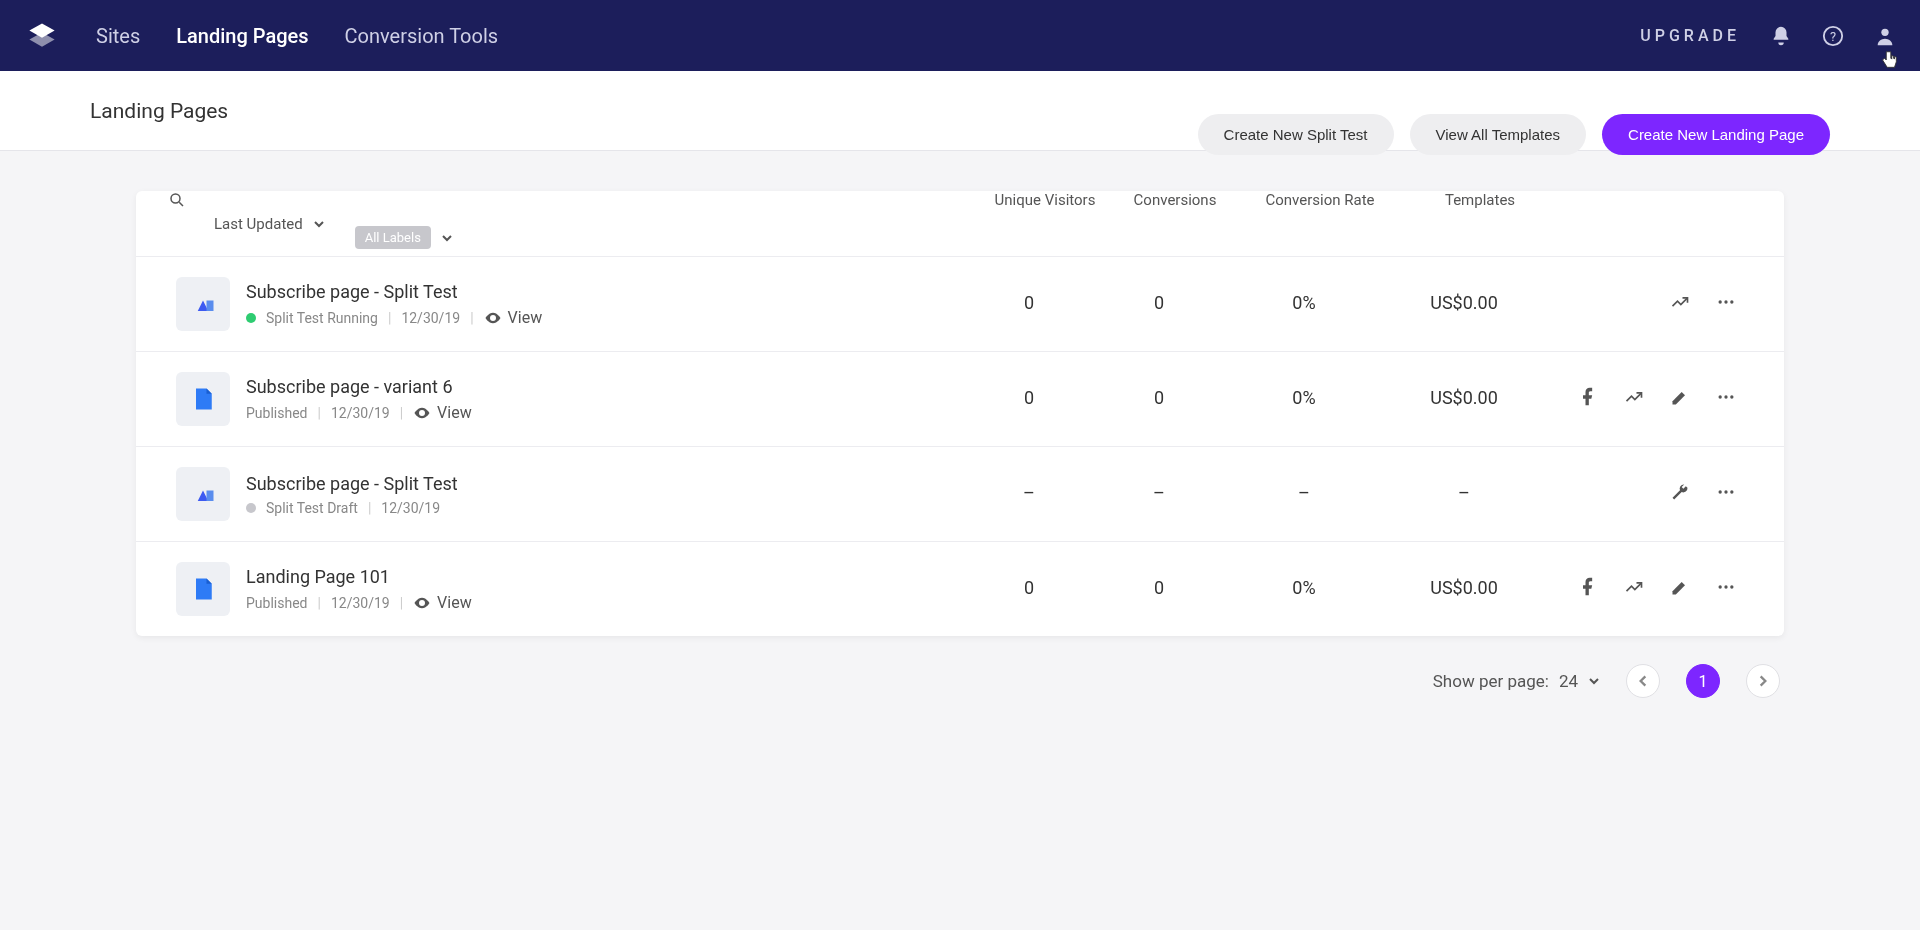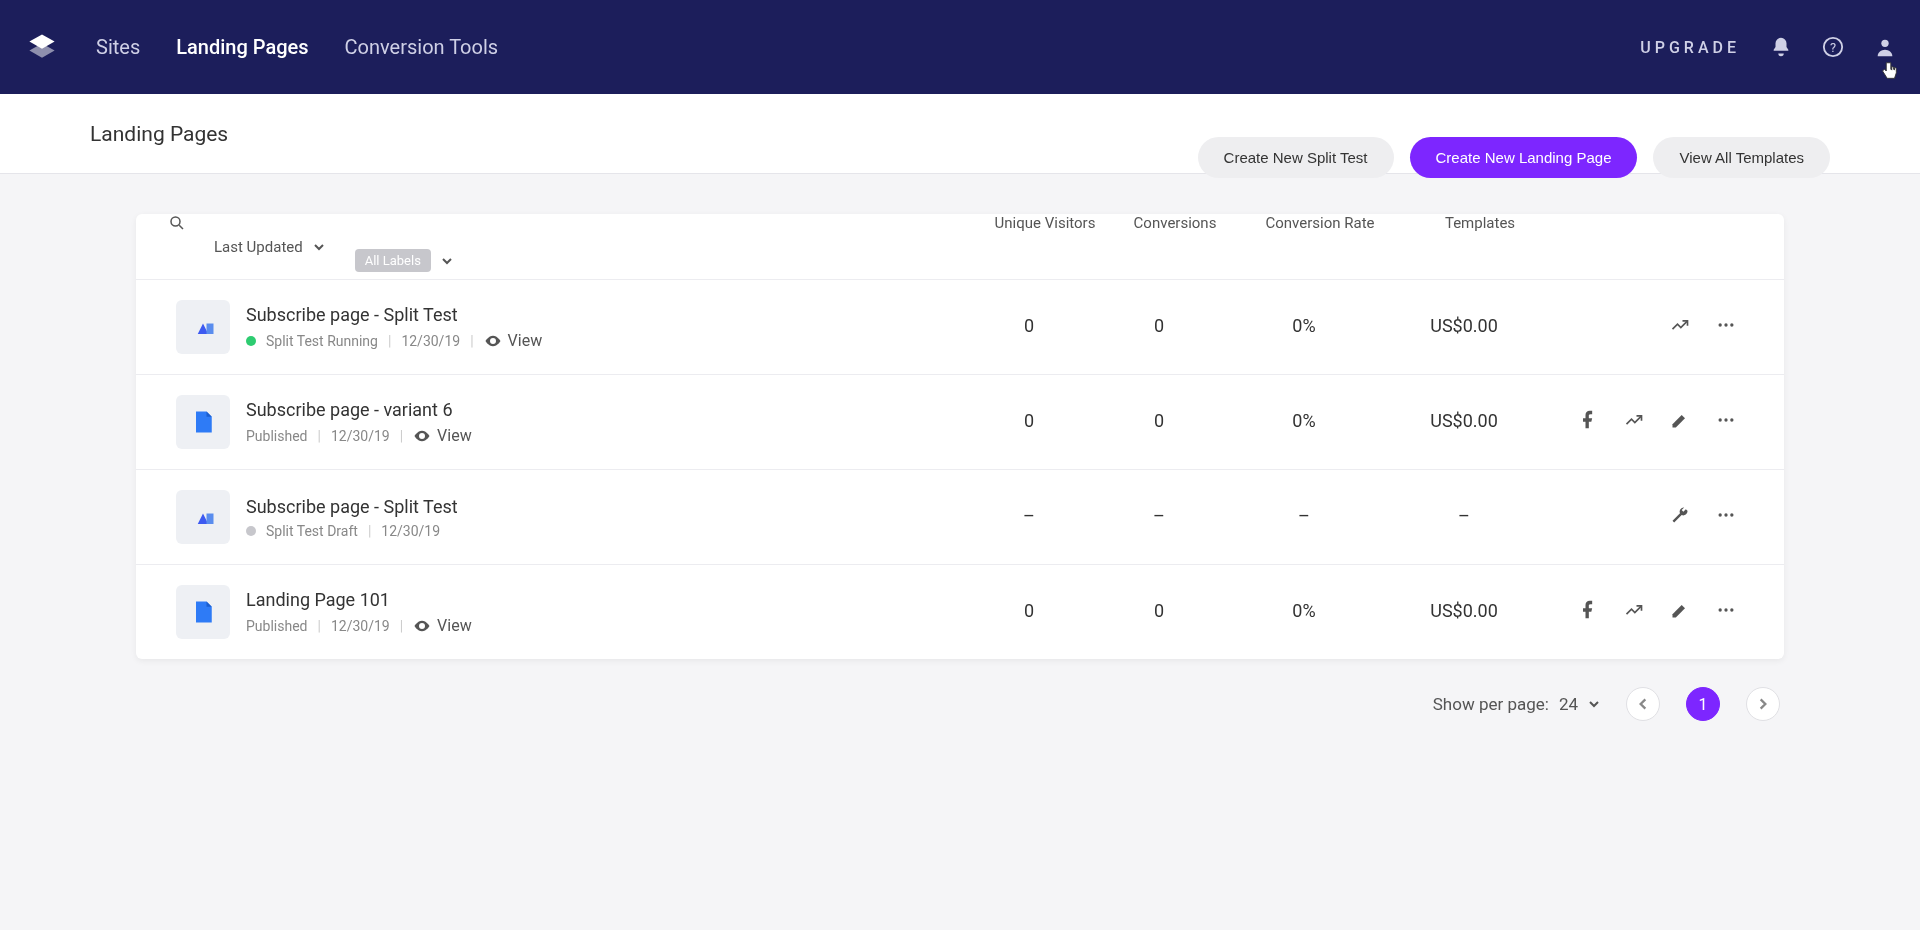--- a/index.html
+++ b/index.html
@@ -1,19 +1,19 @@
 <!DOCTYPE html>
 <html><head>
 <meta charset="utf-8">
 <style>
 * { margin: 0; padding: 0; box-sizing: border-box; }
 body { font-family: -apple-system, BlinkMacSystemFont, "Segoe UI", Roboto, sans-serif; background: #f5f5f7; color: #333; width: 1920px; height: 930px; }
 
 
-.topnav { background: #1c1e5b; height: 94px; display: flex; align-items: center; padding: 0 24px; justify-content: space-between; }
+.topnav { background: #1c1e5b; height: 71px; display: flex; align-items: center; padding: 0 24px; justify-content: space-between; }
 .topnav-left { display: flex; align-items: center; gap: 36px; }
 .logo { width: 36px; height: 36px; display:flex; align-items:center; justify-content:center;}
 .nav-link { color: #cfd0e6; font-size: 20px; cursor: pointer; }
 .nav-link.active { color: #fff; font-weight: 500; }
 .topnav-right { display: flex; align-items: center; gap: 30px; }
 .upgrade { color: #cfd0e6; font-size: 16px; letter-spacing: 4px; font-weight:500; cursor:pointer;}
 .nav-icon { color: #cfd0e6; cursor:pointer; display:flex; align-items:center; }
 .nav-icon svg { width:22px; height:22px; fill:#cfd0e6; }
 .profile-icon { position:relative; }
 
@@ -117,22 +117,22 @@
           <path fill="#fff" stroke="#333" stroke-width="1" d="M9 3v9l-2-2-2 2 5 8h8l2-6V9l-2-1v3l-1-1V8l-2-1v4l-1-1V3z"></path>
         </svg>
     </span>
   </div>
 </div>
 
 <div class="subheader">
   <div class="page-title">Landing Pages</div>
   <div class="sub-actions">
     <button class="btn btn-grey">Create New Split Test</button>
+    <button class="btn btn-grey">View All Templates</button>
     <button class="btn btn-purple">Create New Landing Page</button>
-    <button class="btn btn-grey">View All Templates</button>
   </div>
 </div>
 
 <div class="main">
   <div class="card">
 
     <div class="filter-row">
       <span class="search-icon">
         <svg viewBox="0 0 24 24" width="18" height="18" fill="none" stroke="#555" stroke-width="2">
             <circle cx="10" cy="10" r="6"></circle>

